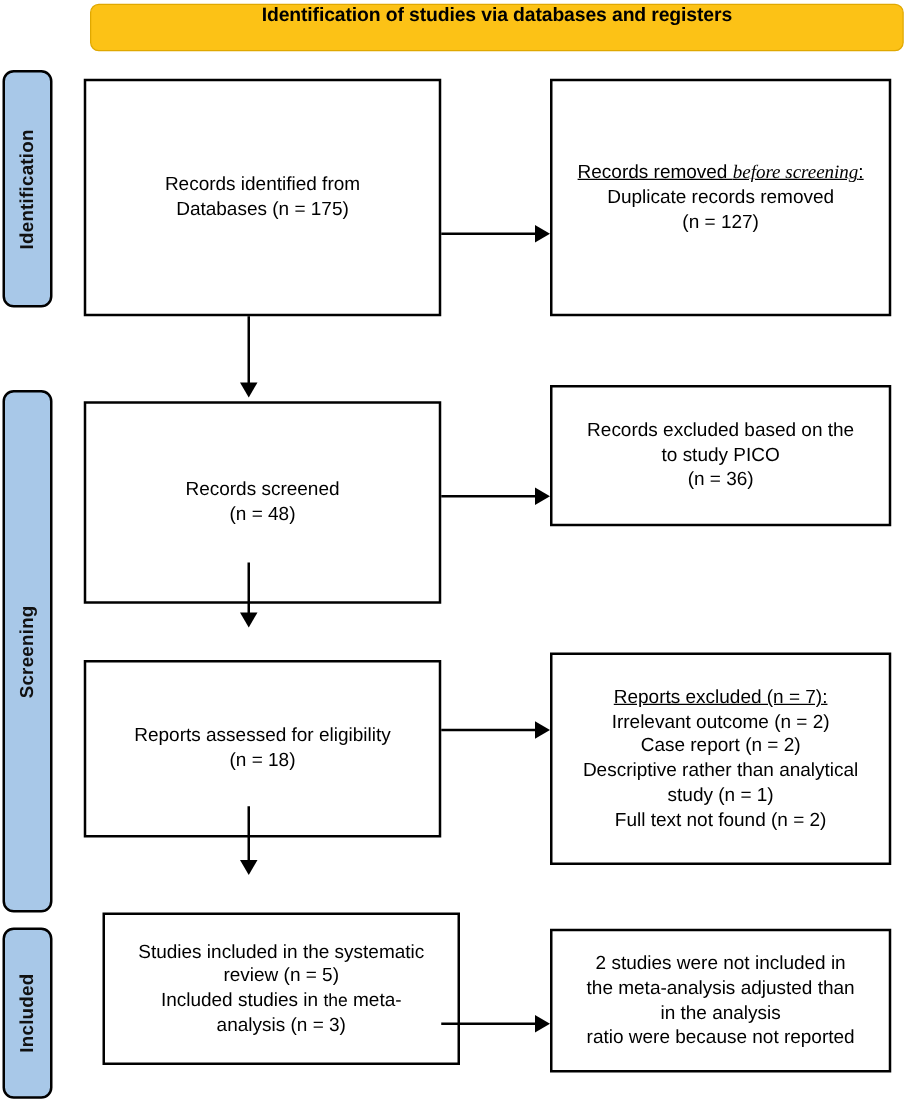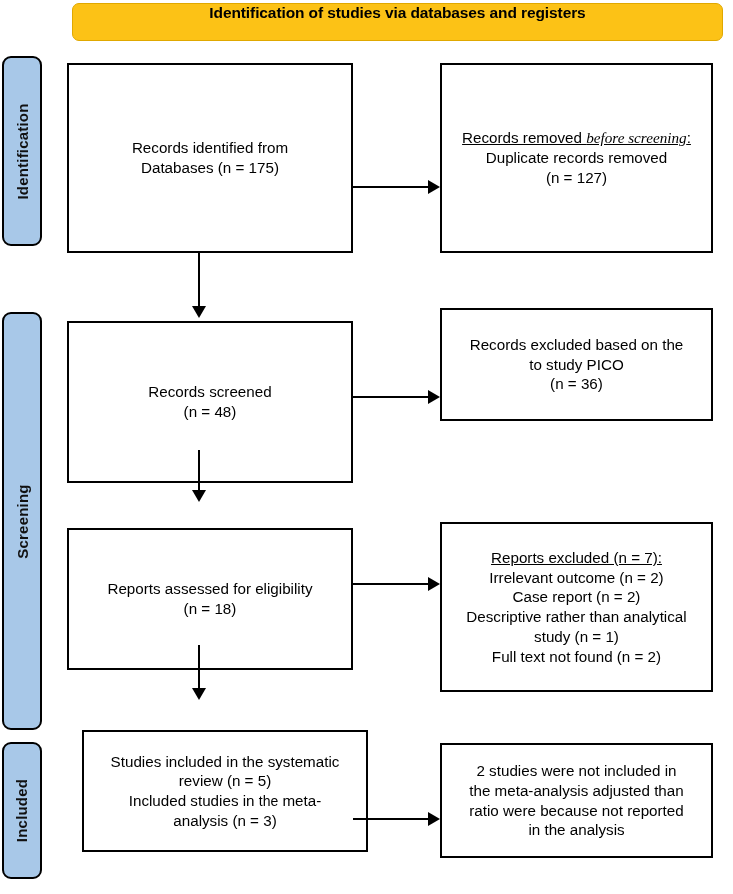--- a/index.html
+++ b/index.html
@@ -213,22 +213,22 @@
       <span class="line">review (n = 5)</span>
       <span class="line"><span>Included studies in </span><span class="bigger">the</span><span> meta-</span></span>
       <span class="line">analysis (n = 3)</span>
     </div>
   </div>
 
   <div class="flow-box" id="box-not-included">
     <div class="box-text">
       <span class="line">2 studies were not included in</span>
       <span class="line">the meta-analysis adjusted than</span>
+      <span class="line">in the analysis</span>
       <span class="line">ratio were because not reported</span>
-      <span class="line">in the analysis</span>
     </div>
   </div>
 
   <div class="connector h-line" id="conn-h1-line"></div>
   <div class="connector arrow-right" id="conn-h1-arrow"></div>
 
   <div class="connector h-line" id="conn-h2-line"></div>
   <div class="connector arrow-right" id="conn-h2-arrow"></div>
 
   <div class="connector h-line" id="conn-h3-line"></div>

